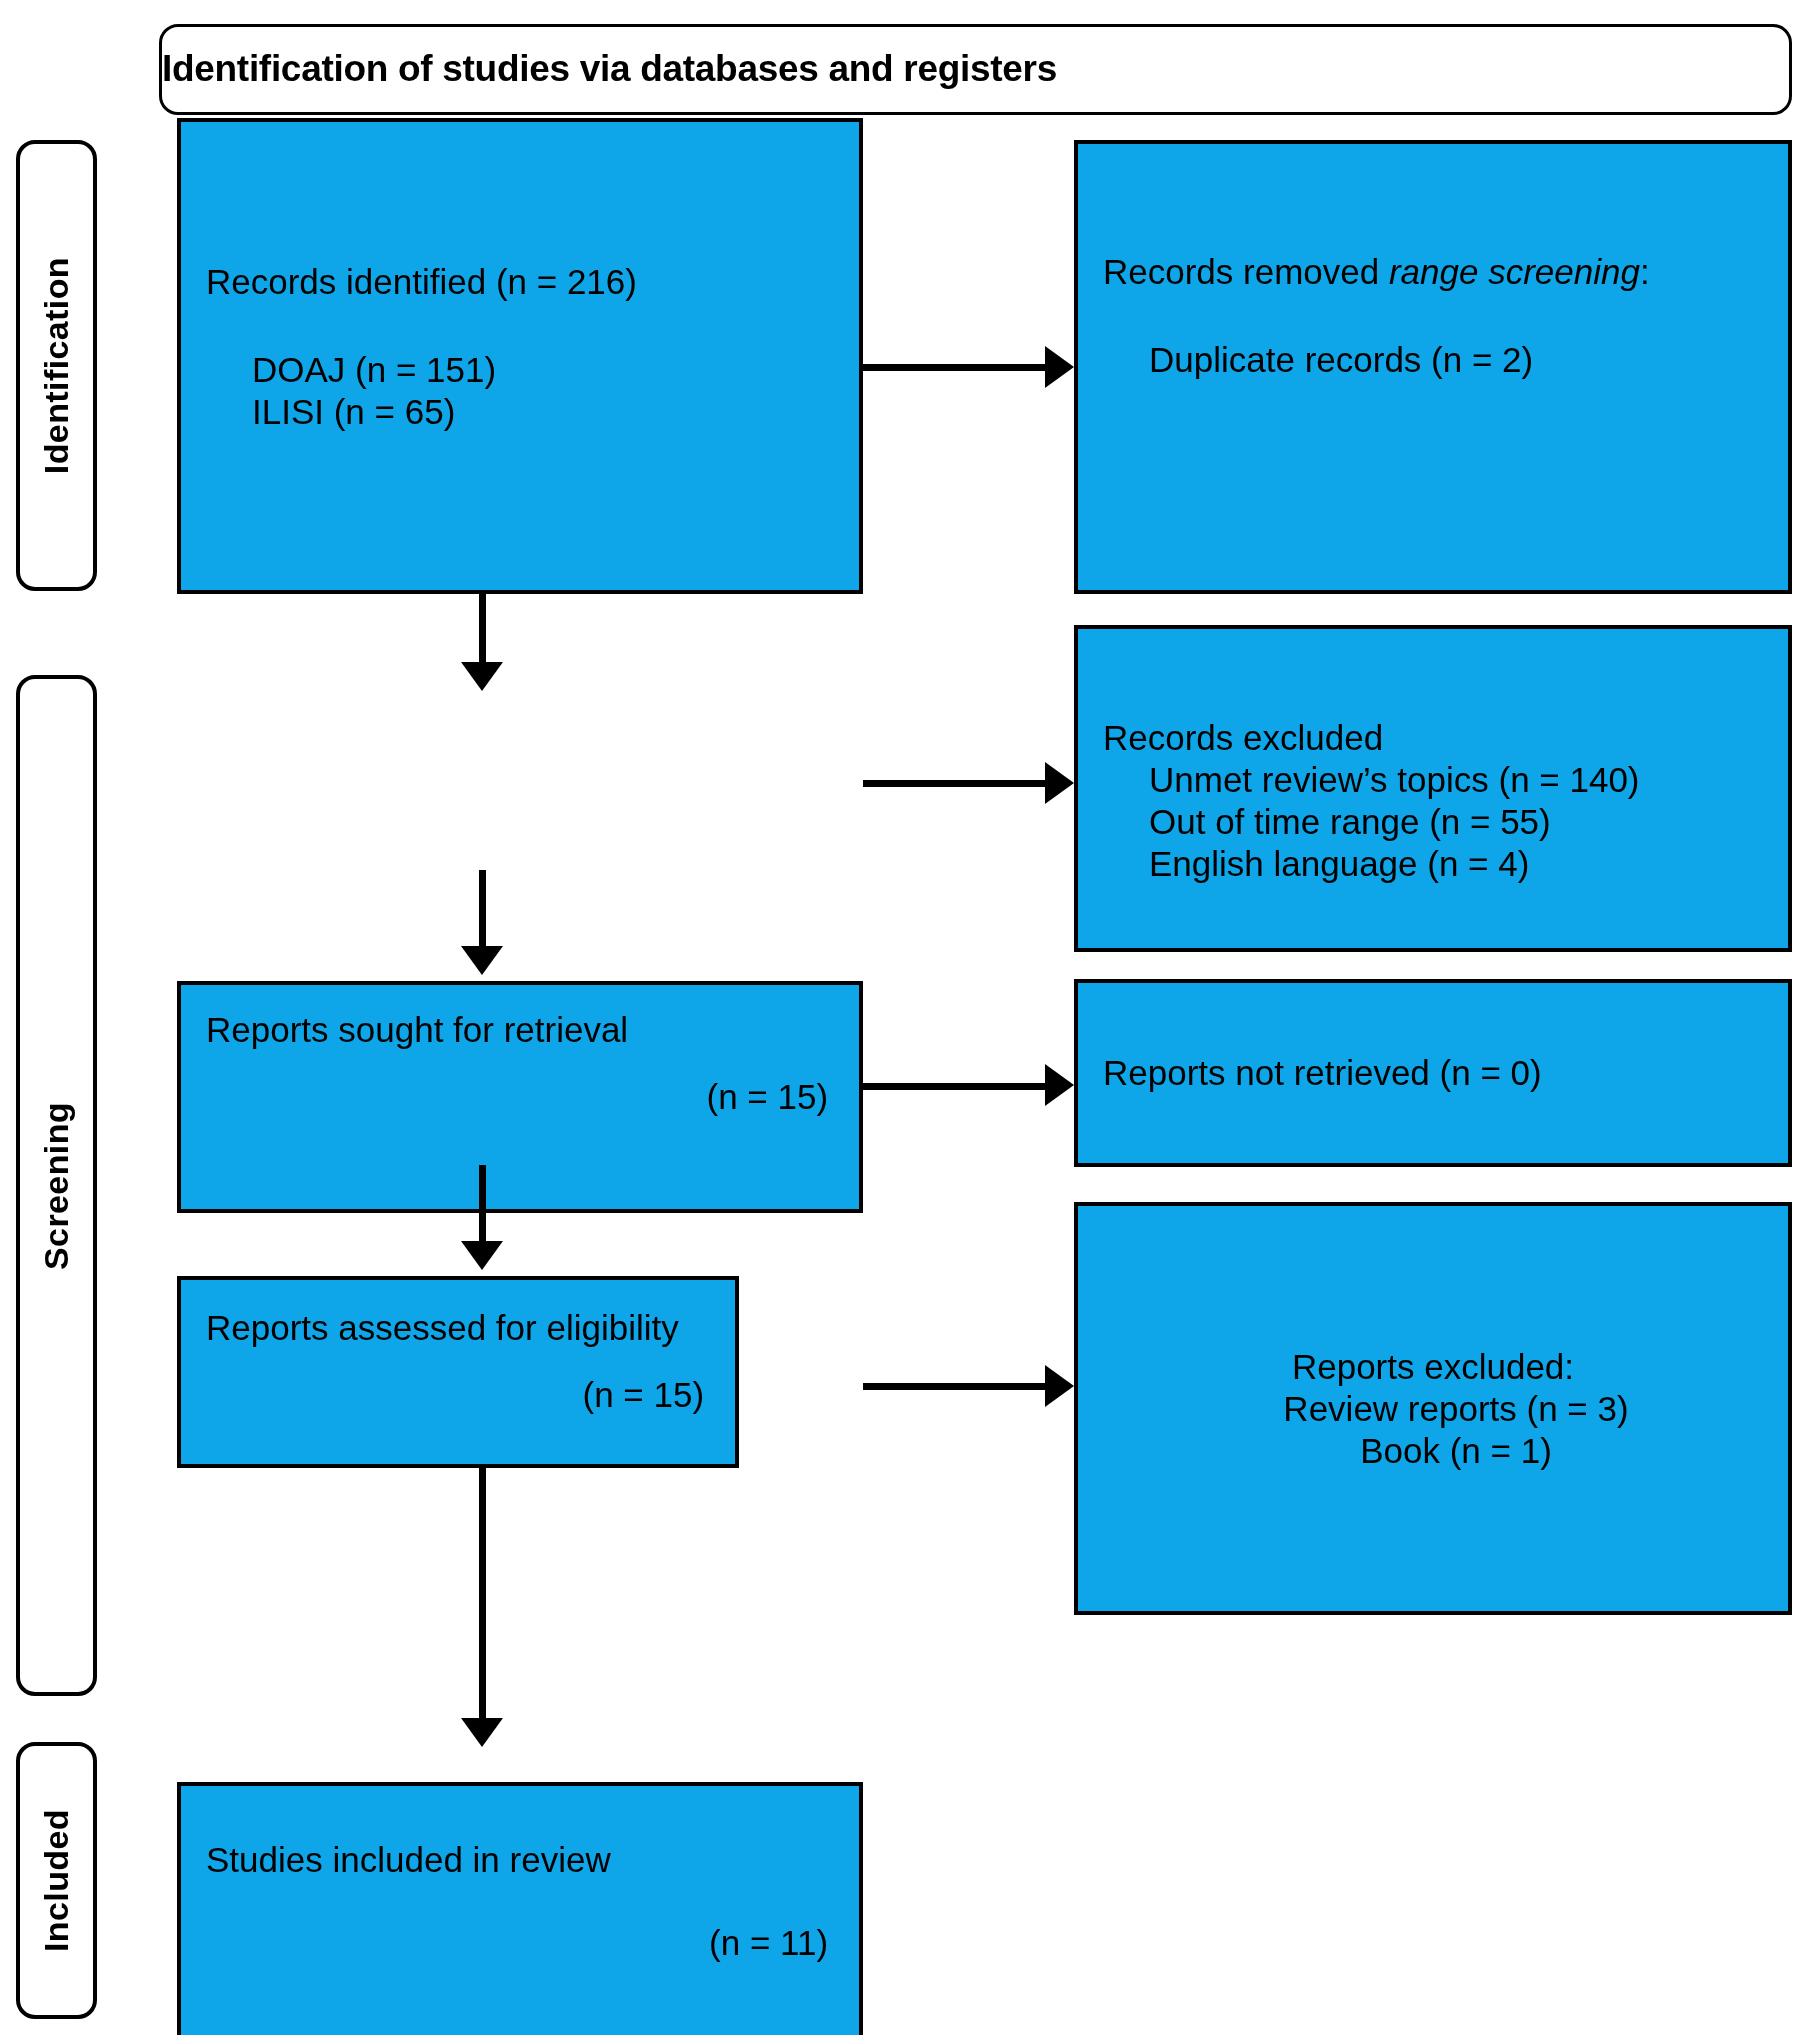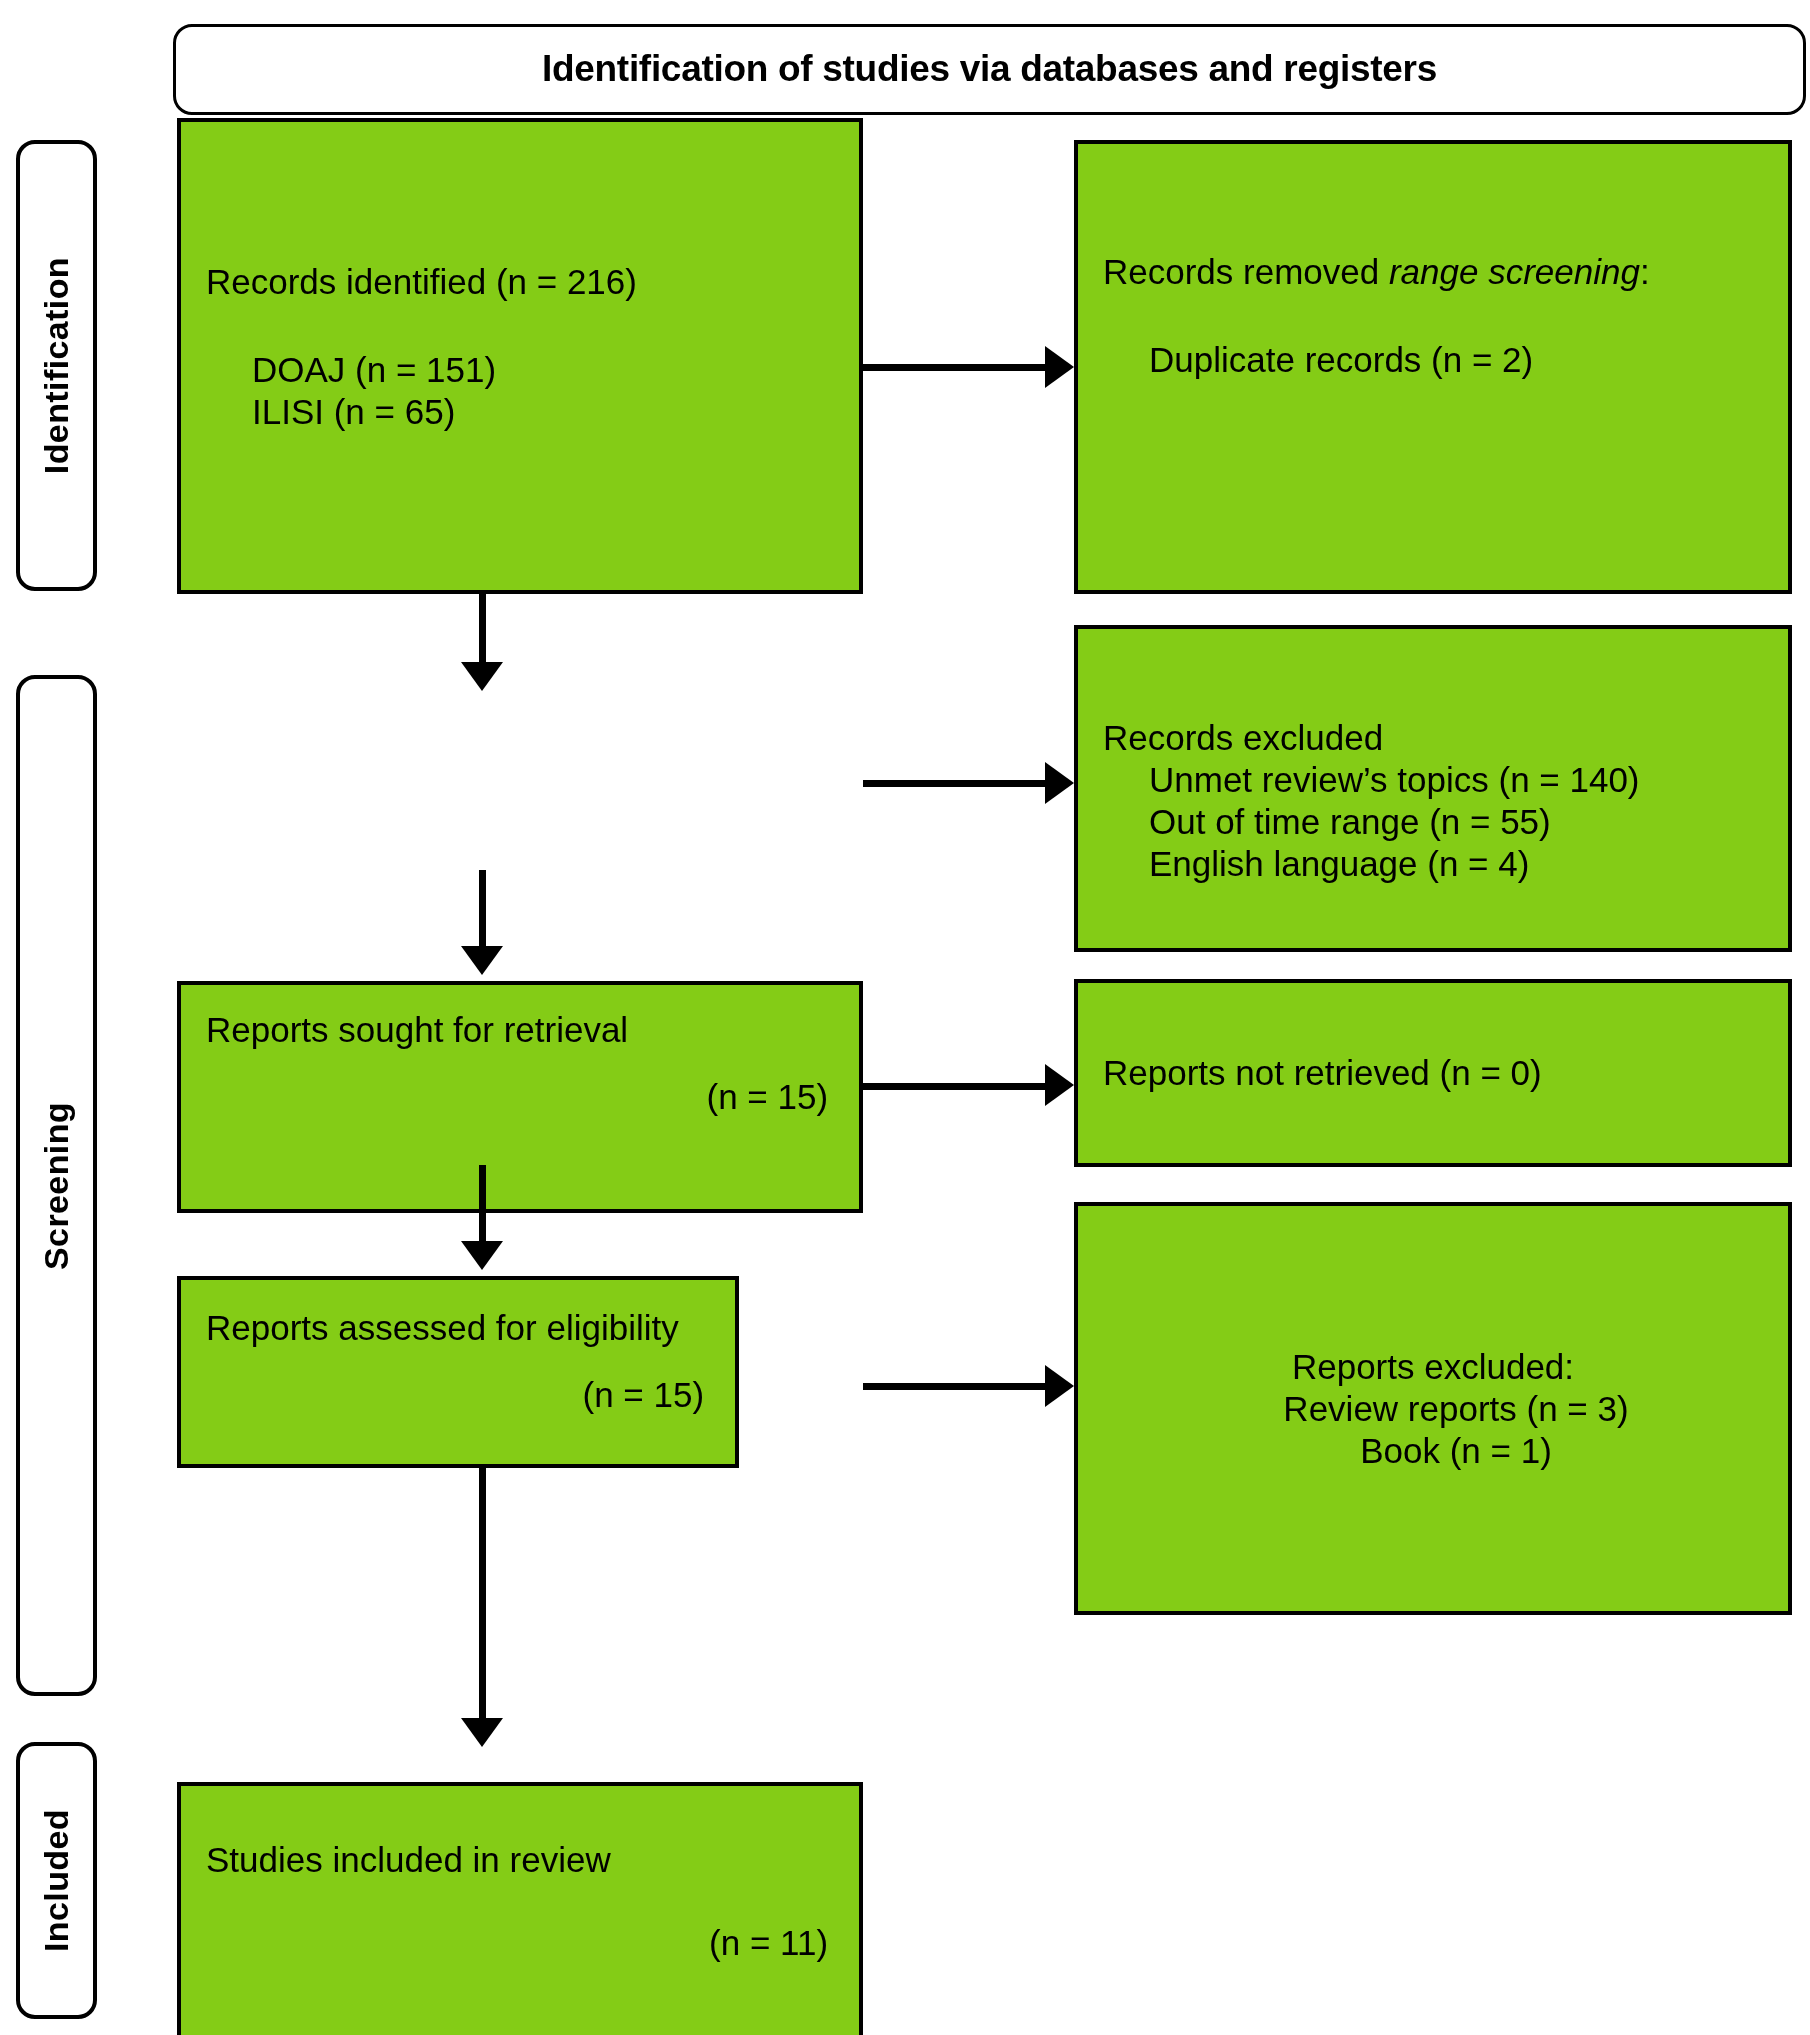--- a/index.html
+++ b/index.html
@@ -14,44 +14,43 @@
     width:1810px;
     height:2035px;
     background:#ffffff;
     overflow:hidden;
   }
 
   
   .box{
     position:absolute;
     box-sizing:border-box;
-    background:#84cc16;
+    background:#0ea5e9;
     border:4.4px solid #000000;
     text-decoration:underline;
   }
   .box-inner{
     position:absolute;
     left:0;right:0;
     padding:0 25px;
   }
 
   
   .title-bar{
     position:absolute;
-    left:173px;
+    left:159px;
     top:23.6px;
     width:1633px;
     height:91px;
     box-sizing:border-box;
     border:3.7px solid #000000;
     border-radius:19px;
     background:#ffffff;
     display:flex;
     align-items:center;
-    justify-content:center;
   }
   .title-text{
     font-size:37px;
     font-weight:bold;
     letter-spacing:-0.3px;
     white-space:nowrap;
   }
 
   
   .stage{

